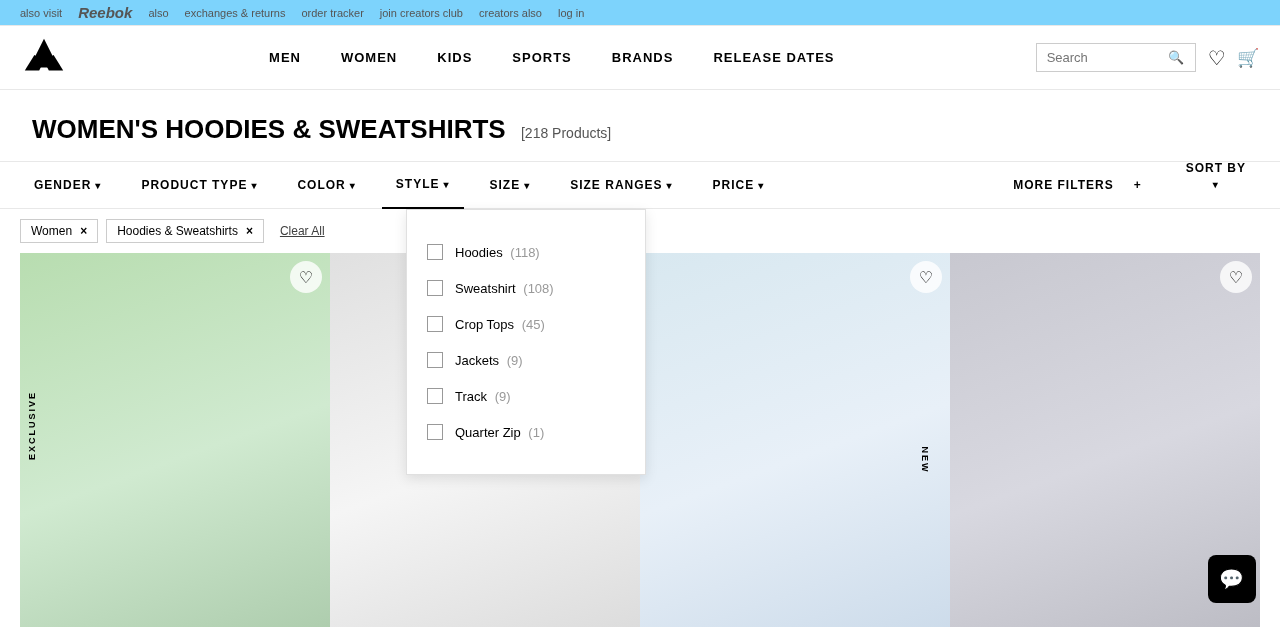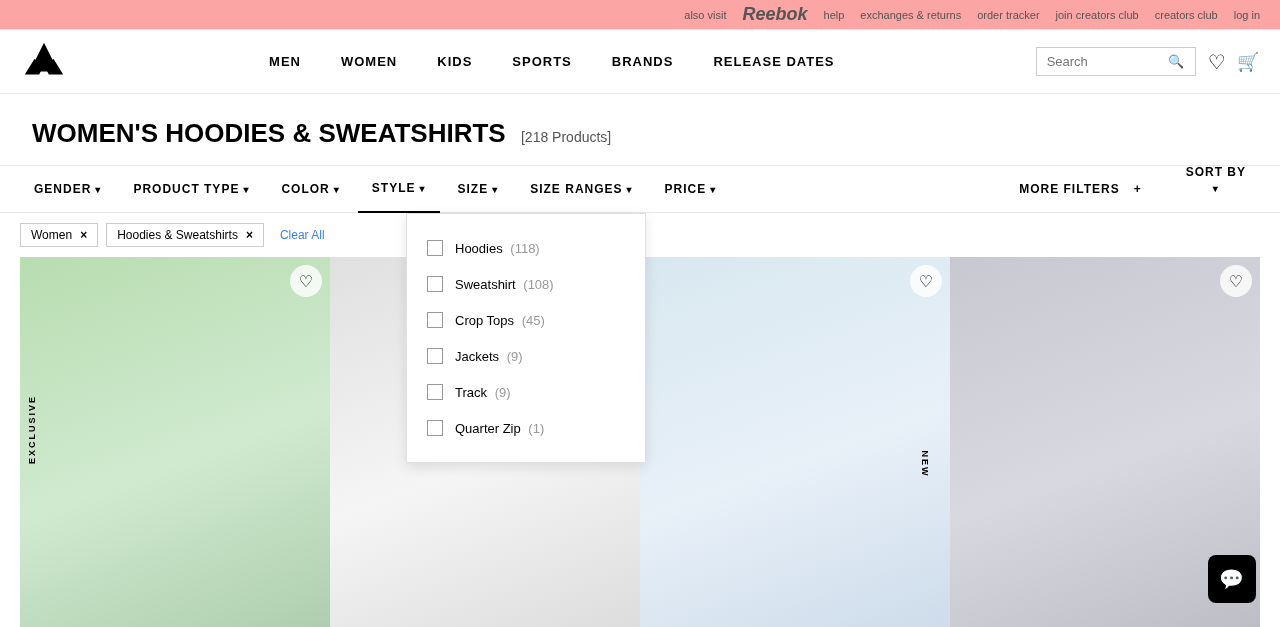--- a/index.html
+++ b/index.html
@@ -1,31 +1,31 @@
 <!DOCTYPE html>
 <html><head>
   <meta charset="utf-8">
   <style>
     * { box-sizing: border-box; margin: 0; padding: 0; }
     body { font-family: 'Arial', sans-serif; background: #fff; color: #000; font-size: 13px; }
 
     
     .top-bar {
-      background: #fca5a5;
+      background: #7dd3fc;
       border-bottom: 1px solid #e8e8e8;
       display: flex;
-      justify-content: flex-end;
+      justify-content: flex-start;
       align-items: center;
       padding: 4px 20px;
       gap: 16px;
       font-size: 11px;
       color: #555;
     }
     .top-bar a { color: #555; text-decoration: none; }
-    .reebok-logo { font-weight: bold; font-style: italic; font-size: 18px; color: #000; }
+    .reebok-logo { font-weight: bold; font-style: italic; font-size: 15px; color: #000; }
 
     
     .header {
       display: flex;
       align-items: center;
       padding: 0 20px;
       height: 64px;
       border-bottom: 1px solid #e8e8e8;
       justify-content: space-between;
     }
@@ -88,21 +88,21 @@
       display: flex;
       align-items: center;
       padding: 0 20px;
       border-top: 1px solid #e8e8e8;
       border-bottom: 1px solid #e8e8e8;
       height: 48px;
       position: relative;
     }
     .filter-buttons {
       display: flex;
-      gap: 4px;
+      gap: 12px;
       flex: 1;
     }
     .filter-btn {
       padding: 0 14px;
       height: 48px;
       border: none;
       background: none;
       cursor: pointer;
       font-size: 12px;
       font-weight: bold;
@@ -128,21 +128,21 @@
       height: 48px;
       border: none;
       background: none;
       cursor: pointer;
       font-size: 12px;
       font-weight: bold;
       letter-spacing: 1px;
       color: #000;
       display: flex;
       align-items: center;
-      gap: 14px;
+      gap: 20px;
     }
     .sort-btn {
       padding: 0 14px;
       height: 48px;
       border: none;
       background: none;
       cursor: pointer;
       font-size: 12px;
       font-weight: bold;
       letter-spacing: 1px;
@@ -165,22 +165,23 @@
       align-items: center;
       gap: 4px;
       border: 1px solid #ccc;
       padding: 4px 10px;
       font-size: 12px;
       cursor: pointer;
     }
     .filter-tag .x { margin-left: 4px; font-weight: bold; }
     .clear-all {
       font-size: 12px;
-      cursor: pointer;
-      color: #3b82f6;
+      text-decoration: underline;
+      cursor: pointer;
+      color: #404040;
       background: none;
       border: none;
       padding: 4px 8px;
     }
 
     
     .product-grid {
       display: grid;
       grid-template-columns: repeat(4, 1fr);
       gap: 0;
@@ -247,21 +248,21 @@
     
     .style-dropdown {
       position: absolute;
       top: 48px;
       left: 0;
       background: #fff;
       border: 1px solid #e0e0e0;
       z-index: 100;
       min-width: 240px;
       box-shadow: 0 4px 12px rgba(0,0,0,0.1);
-      padding: 16px 0;
+      padding: 24px 0;
     }
     .dropdown-item {
       display: flex;
       align-items: center;
       padding: 10px 20px;
       gap: 12px;
       cursor: pointer;
       font-size: 13px;
     }
     .checkbox {
@@ -306,25 +307,25 @@
     }
 
     .chevron { font-size: 10px; }
   </style>
 </head>
 <body>
 
 <div class="top-bar">
   <span>also visit</span>
   <a class="reebok-logo">Reebok</a>
-  <a>help</a>
+  <a>also</a>
   <a>exchanges &amp; returns</a>
   <a>order tracker</a>
   <a>join creators club</a>
-  <a>creators club</a>
+  <a>creators also</a>
   <a>log in</a>
 </div>
 
 <div class="header">
   <div class="logo">
     <svg class="logo-icon" viewBox="0 0 50 50" fill="none" xmlns="http://www.w3.org/2000/svg">
 
       <path d="M25 5 L10 35 H40 L25 5Z" fill="#000"></path>
       <path d="M15 22 L5 38 H20 L25 28Z" fill="#000"></path>
       <path d="M35 22 L45 38 H30 L25 28Z" fill="#000"></path>

